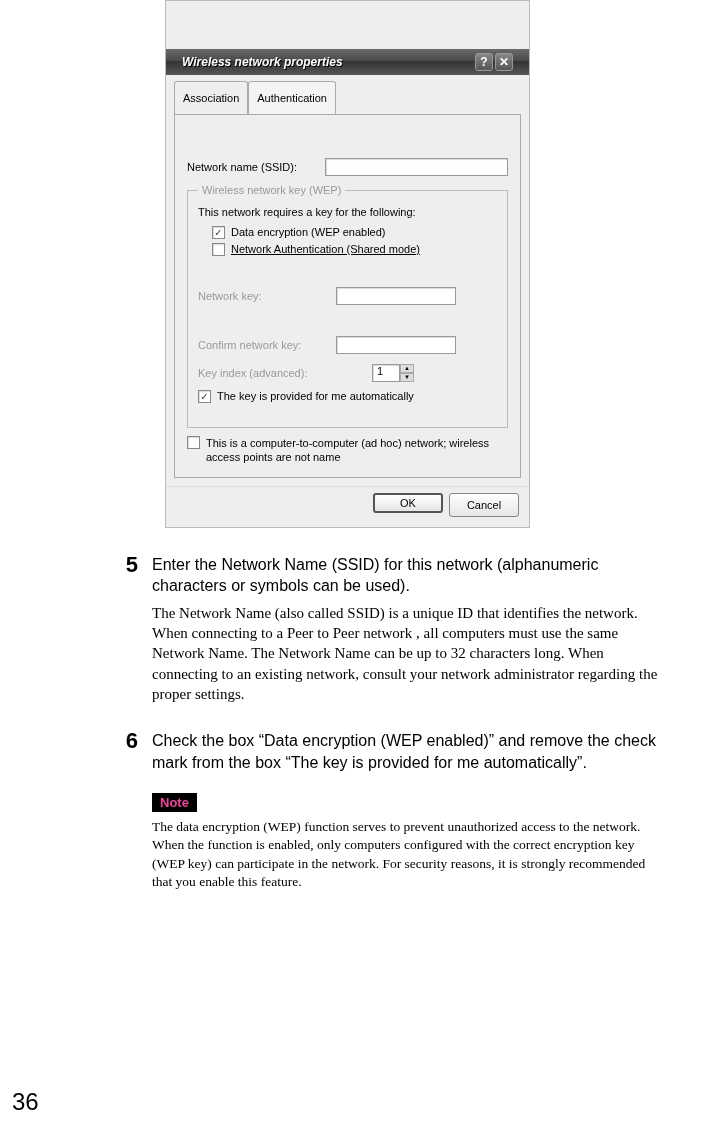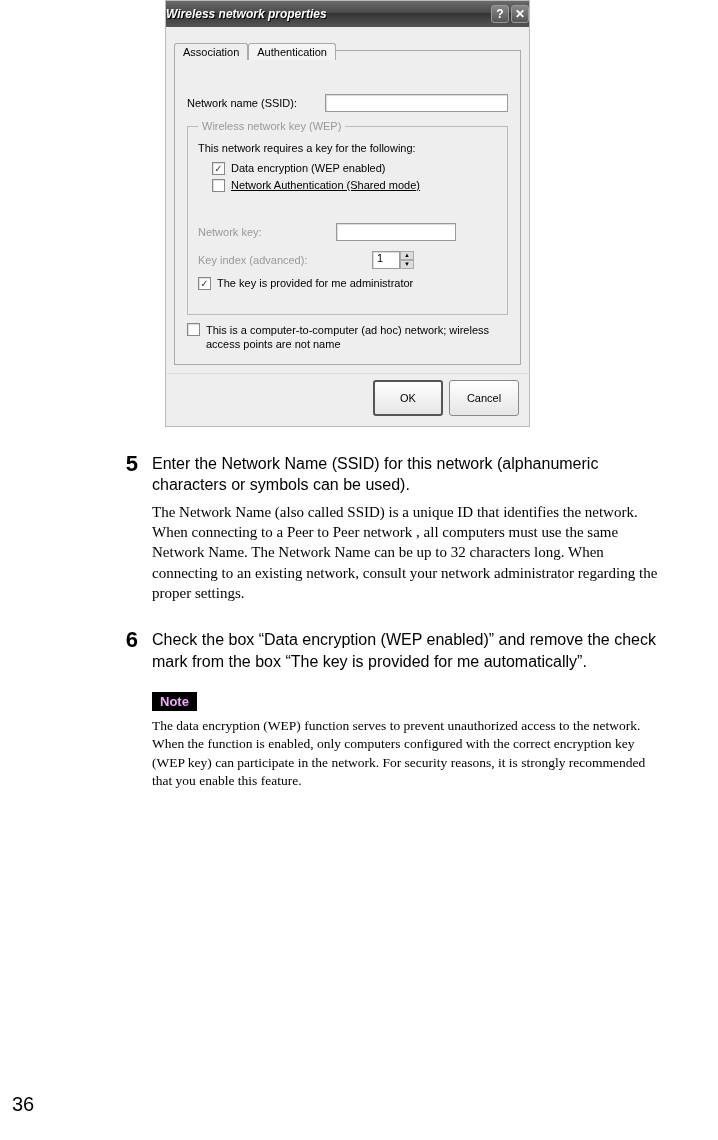--- a/index.html
+++ b/index.html
@@ -30,25 +30,26 @@
     border: 1px solid #bbb;
     font-size: 11px;
     font-family: Tahoma, Arial, sans-serif;
   }
   .titlebar {
     background: linear-gradient(#6a6a6a, #4a4a4a 45%, #333 46%, #555);
     color: #fff;
     font-weight: bold;
     font-style: italic;
     font-size: 12px;
-    padding: 4px 0;
+    padding: 4px 16px;
     display: flex;
     align-items: center;
     justify-content: space-between;
     text-shadow: 1px 1px 0 #000;
+    margin-top: 48px;
   }
   .titlebar-btns { display: flex; gap: 2px; }
   .titlebar-btn {
     width: 18px; height: 18px;
     background: linear-gradient(#888,#555);
     border: 1px solid #999;
     border-radius: 3px;
     color: #fff;
     font-weight: bold;
     font-size: 12px;
@@ -58,24 +59,24 @@
   }
   .tab-strip {
     display: flex;
     padding: 6px 8px 0 8px;
     gap: 0;
   }
   .tab {
     background: #f4f4f4;
     border: 1px solid #aaa;
     border-bottom: none;
-    padding: 2px 8px;
+    padding: 10px 8px;
     font-size: 11px;
     position: relative;
-    top: 10px;
+    top: 0;
     border-top-left-radius: 3px;
     border-top-right-radius: 3px;
   }
   .tab.active {
     background: #eee;
     z-index: 2;
   }
   .tab-panel {
     border: 1px solid #aaa;
     margin: 0 8px 8px 8px;
@@ -120,28 +121,28 @@
     box-shadow: inset 1px 1px 1px rgba(0,0,0,0.15);
     display: flex; align-items: center; justify-content: center;
     font-size: 10px; color: #444; flex-shrink: 0;
   }
   .btnrow {
     display: flex; justify-content: flex-end; gap: 6px;
     padding: 6px 10px 10px 10px;
     border-top: 1px solid #ddd;
   }
   .winbtn {
-    min-width: 70px; height: 36px;
+    min-width: 70px; height: 24px;
     background: linear-gradient(#fff,#e6e6e6);
     border: 1px solid #888;
     border-radius: 3px;
     font-size: 11px;
     display: flex; align-items: center; justify-content: center;
   }
-  .winbtn.default { border: 2px solid #555; height:36px; }
+  .winbtn.default { border: 2px solid #555; height:20px; }
   .step {
     display: flex;
     margin: 26px 0 0 80px;
     gap: 14px;
   }
   .step-num {
     font-size: 22px;
     font-weight: bold;
     flex-shrink: 0;
     width: 18px;
@@ -160,37 +161,37 @@
   }
   .step-para {
     font-family: "Times New Roman", Times, serif;
     font-size: 15px;
     line-height: 1.35;
     margin-top: 4px;
   }
   .note-badge {
     display: inline-block;
     background: #000;
-    color: #f0abfc;
+    color: #ec4899;
     font-weight: bold;
     font-size: 13px;
     padding: 2px 8px;
     margin: 14px 0 6px 0;
     font-family: Arial, sans-serif;
   }
   .note-para {
     font-family: "Times New Roman", Times, serif;
     font-size: 13.5px;
     line-height: 1.35;
   }
   .page-num {
     position: absolute;
     left: 12px;
     bottom: 24px;
-    font-size: 20px;
+    font-size: 24px;
     font-family: Arial, sans-serif;
   }
 </style>
 </head>
 <body>
 
 <div class="page">
 
 
   <div class="dialog-wrap">
@@ -222,36 +223,40 @@
             <div class="checkbox">✓</div>
             <span>Data encryption (WEP enabled)</span>
           </div>
           <div class="checkrow" style="margin-left:14px; margin-bottom:12px;text-decoration:underline;">
             <div class="checkbox"></div>
             <span>Network Authentication (Shared mode)</span>
           </div>
 
           <div class="row disabled">
             <label>Network key:</label>
+            <div class="input small"></div>
+          </div>
+          <div class="row disabled">
+            <label>Confirm network key:</label>
             <div class="input small"></div>
           </div>
           <div class="row disabled" style="margin-top:10px;gap:44px;">
             <label>Key index (advanced):</label>
             <div class="spinner">
               <div class="input tiny"><span>1</span></div>
               <div class="spinner-btns">
                   <div>▲</div>
                   <div>▼</div>
                 </div>
             </div>
           </div>
 
           <div class="checkrow" style="margin-top:8px;">
             <div class="checkbox">✓</div>
-            <span>The key is provided for me administrator</span>
+            <span>The key is provided for me automatically</span>
           </div>
         </fieldset>
 
         <div class="checkrow" style="margin-top:4px;">
           <div class="checkbox"></div>
           <span style="line-height:1.3;">This is a computer-to-computer (ad hoc) network; wireless access points are not name</span>
         </div>
       </div>
 
       <div class="btnrow">

